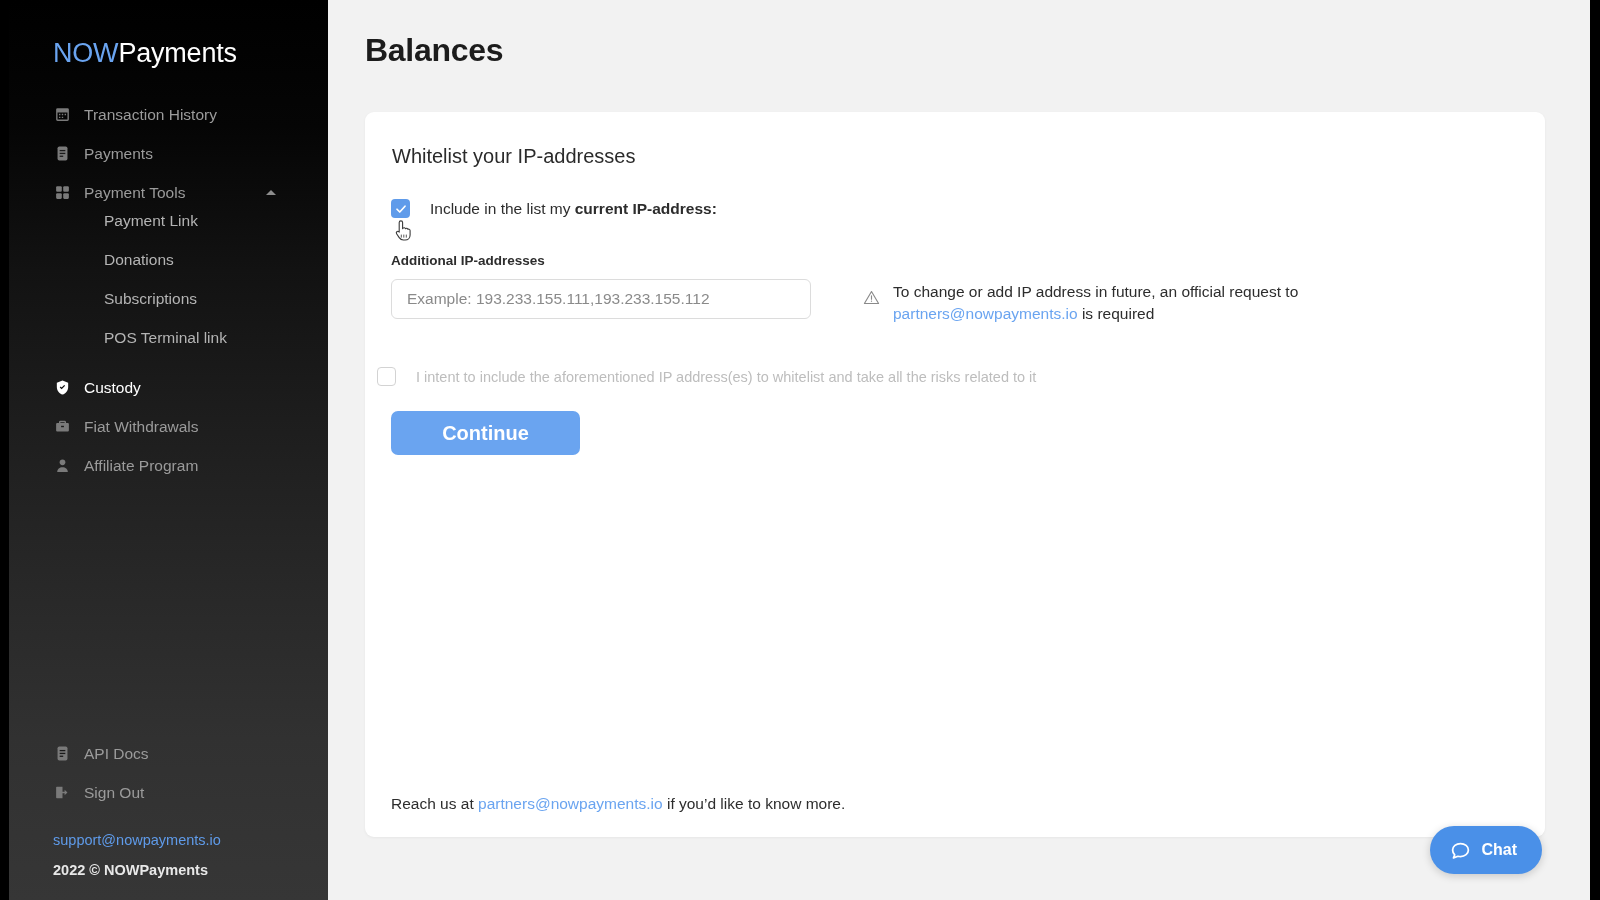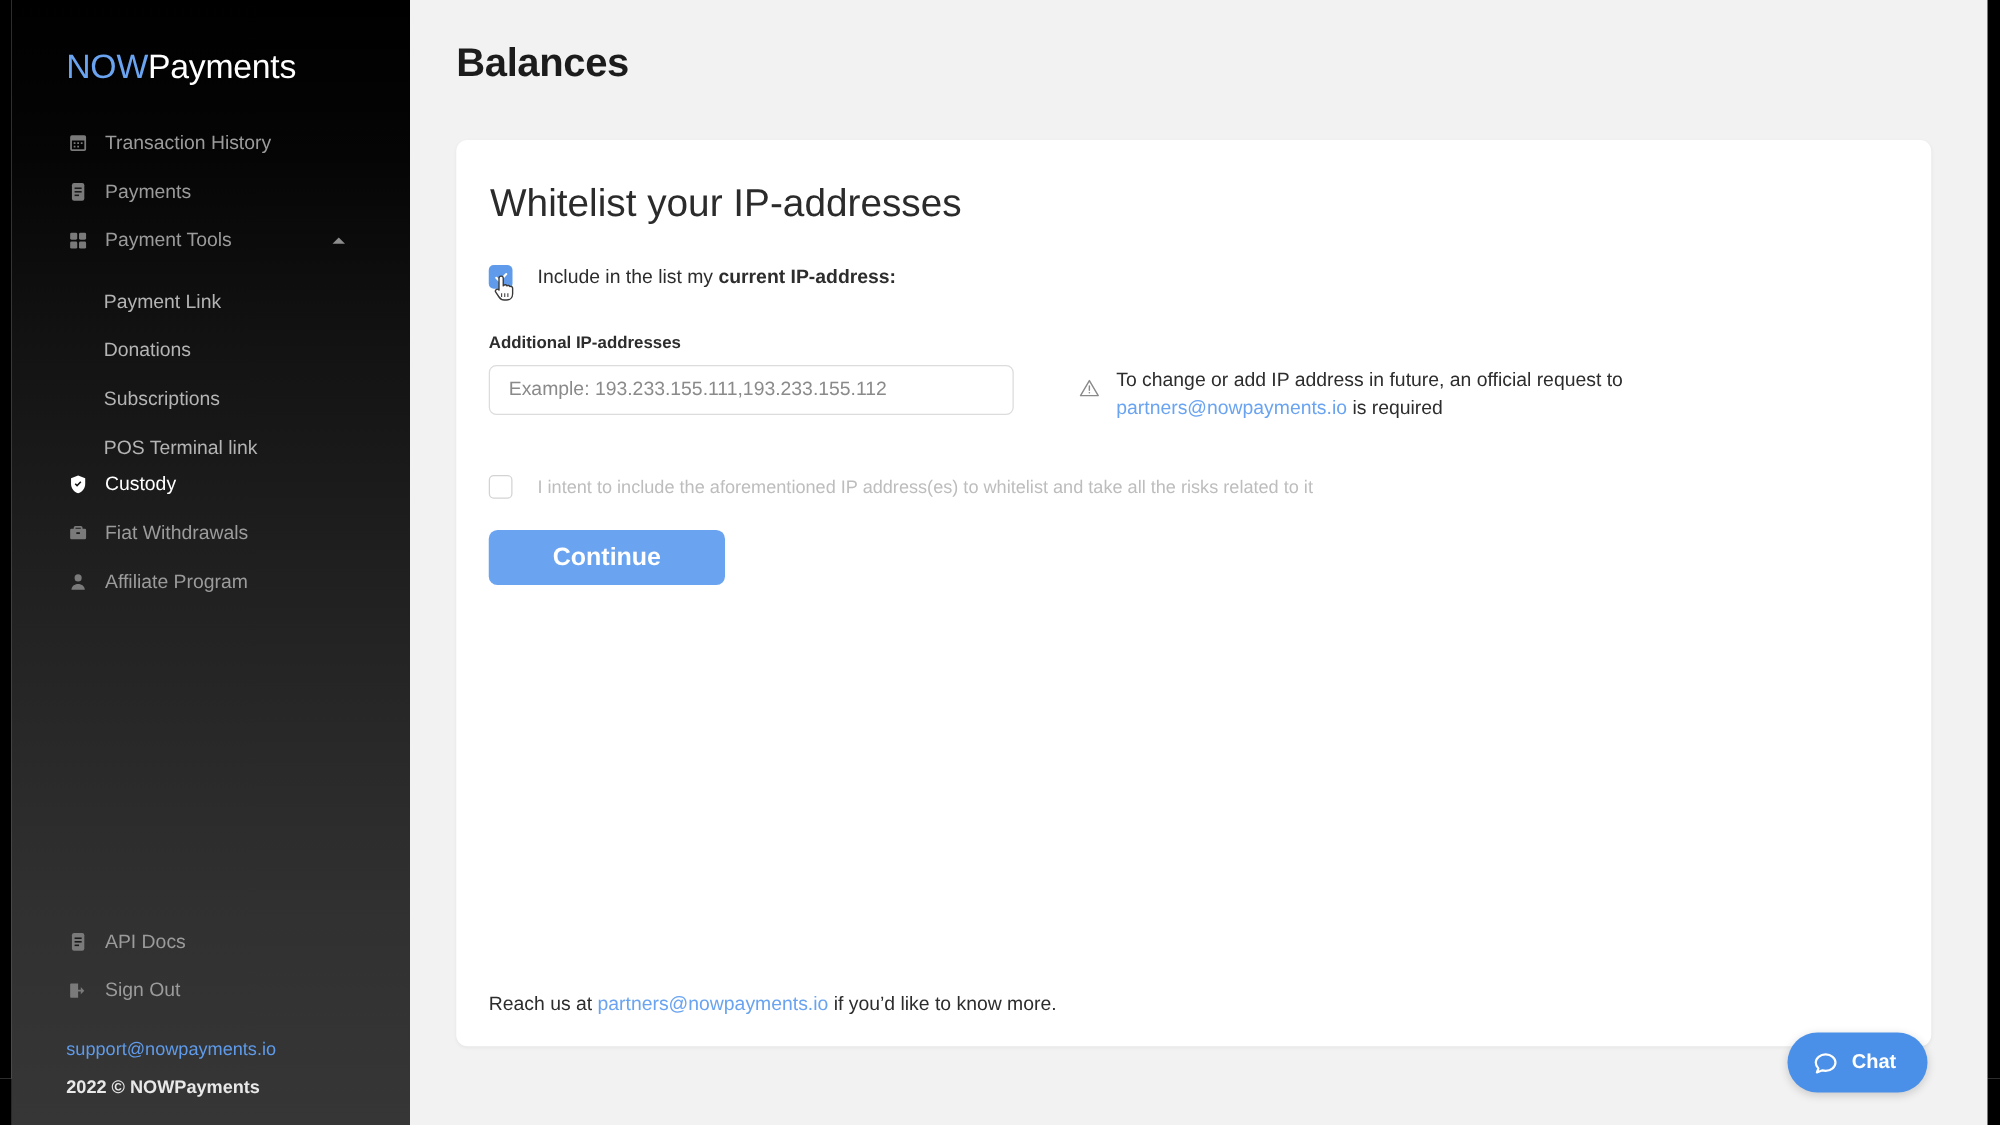--- a/index.html
+++ b/index.html
@@ -55,23 +55,23 @@
   .nav-item .ico {
     width: 18px; height: 18px;
     margin-right: 13px;
     display: inline-flex; align-items: center; justify-content: center;
     flex: 0 0 18px;
   }
   .nav-item svg { width: 17px; height: 17px; display: block; }
   .nav-item.active { color: #ffffff; }
   .nav-item.active svg { fill: #ffffff; }
   .nav-sub {
-    display: flex; align-items: flex-end;
+    display: flex; align-items: flex-start;
     height: 39px;
-    padding-left: 74px;
+    padding-left: 95px;
     color: #b4b4b4;
     font-size: 15.5px;
     cursor: pointer;
   }
   .caret {
     margin-left: auto; margin-right: 52px;
     width: 0; height: 0;
     border-left: 5px solid transparent;
     border-right: 5px solid transparent;
   }
@@ -104,21 +104,21 @@
   .card {
     position: absolute;
     left: 37px; top: 112px;
     width: 1180px; height: 725px;
     background: #ffffff;
     border-radius: 9px;
     box-shadow: 0 1px 3px rgba(0,0,0,0.05);
   }
   .card-title {
     margin: 33px 0 0 27px;
-    font-size: 31px; font-weight: 400; color: #2b2b2b;
+    font-size: 20px; font-weight: 400; color: #2b2b2b;
   }
 
   
   .check-row {
     display: flex; align-items: center;
     margin: 31px 0 0 26px;
     position: relative;
   }
   .cbox {
     width: 19px; height: 19px; border-radius: 4px;
@@ -163,21 +163,21 @@
     font-size: 15.5px; color: #2d2d2d; line-height: 22px;
     max-width: 420px;
   }
   .note-text a, .inline-link {
     color: #6aa4f0; text-decoration: none; cursor: pointer;
   }
 
   
   .consent-row {
     display: flex; align-items: center;
-    margin: 42px 0 0 26px;
+    margin: 42px 0 0 12px;
   }
   .consent-text {
     margin-left: 20px; font-size: 14.5px; color: #bdbdbd;
   }
 
   
   .continue-btn {
     display: block;
     margin: 25px 0 0 26px;
     width: 189px; height: 44px;

